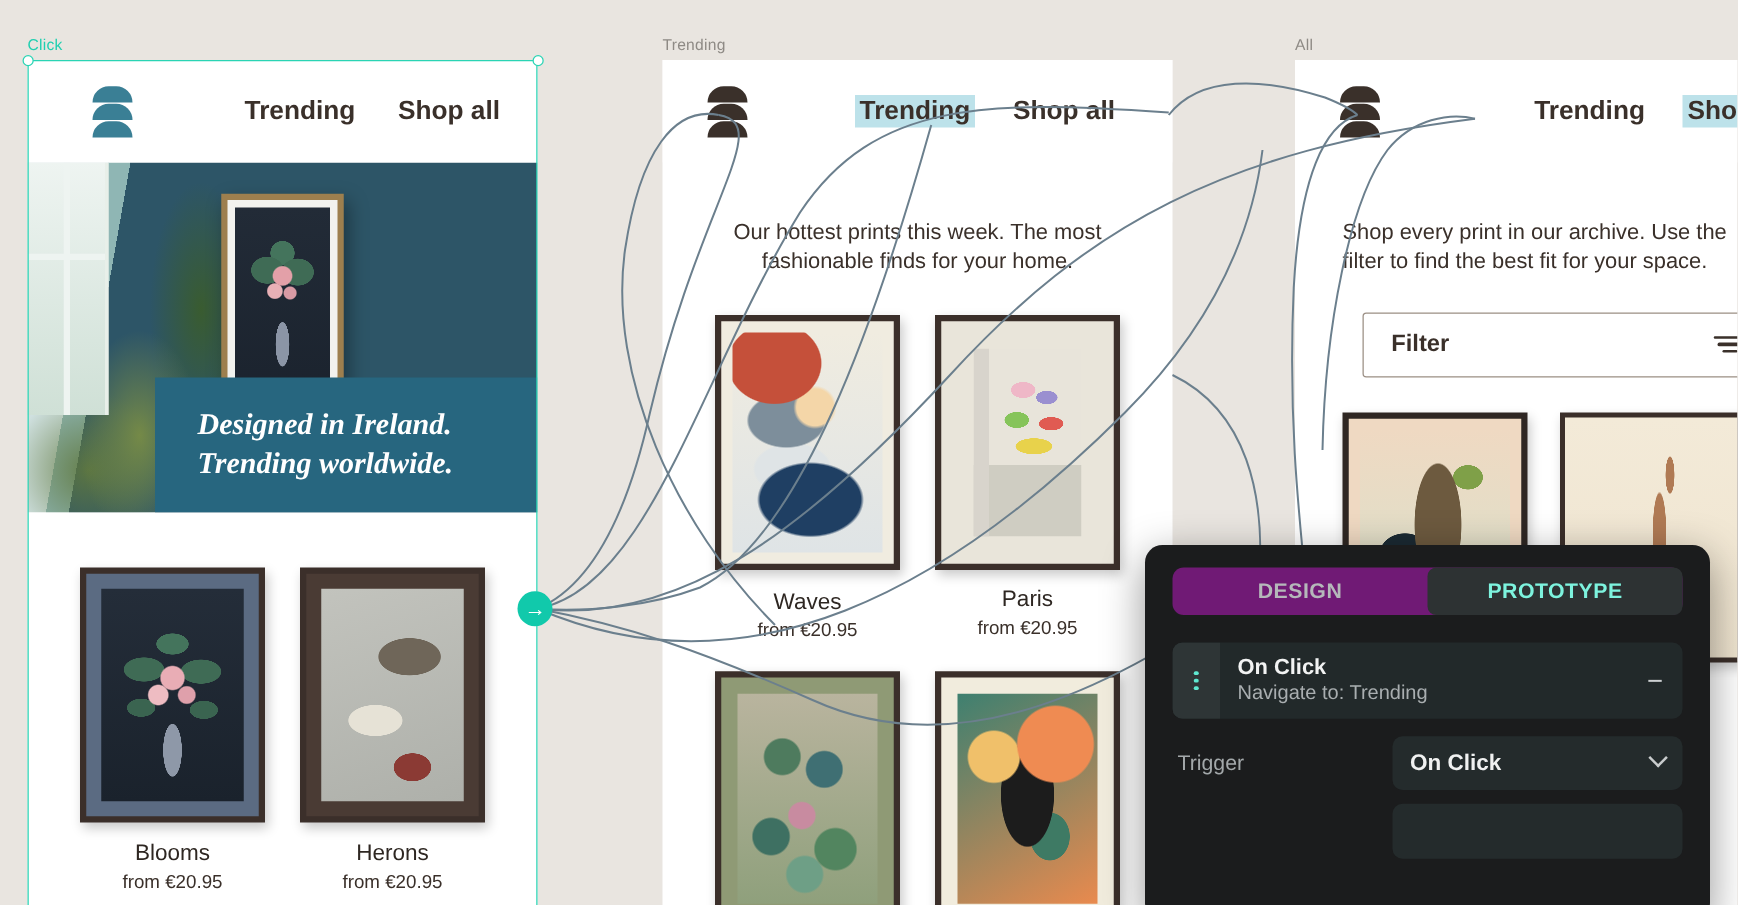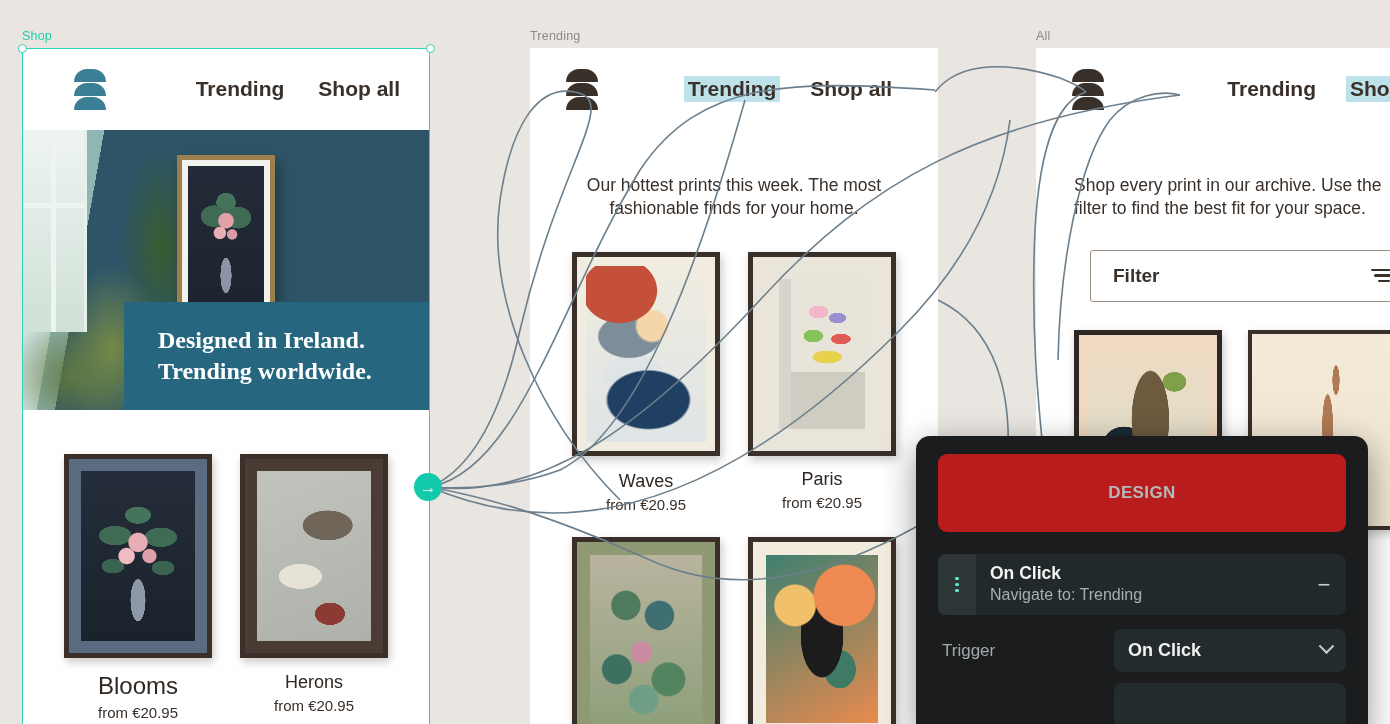--- a/index.html
+++ b/index.html
@@ -123,20 +123,21 @@
   .hero-banner {
     position: absolute;
     background: #27667f;
     color: #fff;
     font-family: "Liberation Serif", serif;
     font-weight: 700;
     display: flex;
     flex-direction: column;
     justify-content: center;
     z-index: 5;
+    font-style: italic;
   }
 
   
   .sub-copy {
     text-align: center;
     color: #3a302a;
     font-weight: 400;
     line-height: 1.3;
   }
   .grid { display: flex; flex-wrap: wrap; }
@@ -229,23 +230,23 @@
     background: #1b1c1d;
     border-radius: 14px;
     z-index: 60;
     padding: 18px 22px 0 22px;
     color: #e6e6e6;
     box-shadow: 0 10px 34px rgba(0,0,0,.42);
     overflow: hidden;
   }
   .tabbar {
     display: flex;
-    background: #b91c1c;
+    background: #701a75;
     border-radius: 9px;
-    padding: 20px;
+    padding: 0;
     margin-bottom: 22px;
   }
   .tab {
     flex: 1;
     text-align: center;
     padding: 9px 0;
     font-size: 17px;
     font-weight: 700;
     letter-spacing: .4px;
     color: #b5b8ba;
@@ -305,21 +306,21 @@
     color: #f0f1f1;
   }
   .chev { width: 11px; height: 11px; border-right: 2px solid #c9cccd; border-bottom: 2px solid #c9cccd; transform: rotate(45deg) translate(-3px,-3px); }
   .select.ghost { background: #242b2c; height: 44px; }
 </style>
 </head>
 <body>
 
 <div id="canvas">
 
-  <div class="frame-label sel" style="left:22px; top:29px;">Shop</div>
+  <div class="frame-label sel" style="left:22px; top:29px;">Click</div>
   <div class="frame" style="left:22px; top:48px; width:408px; height:680px;">
     <div class="nav">
       <div class="logo teal" style="left:52px;">
         <span class="dome" style="width:32px;height:13px;"></span>
         <span class="dome" style="width:32px;height:13px;"></span>
         <span class="dome" style="width:32px;height:13px;"></span>
       </div>
       <div class="nav-links" style="right:26px; gap:26px; font-size:21px;">
         <span class="nav-link">Trending</span>
         <span class="nav-link">Shop all</span>
@@ -342,21 +343,21 @@
       </div>
     </div>
 
     <div class="grid" style="padding:44px 0 0 0; gap:24px 28px; justify-content:center;">
       <div class="card">
         <div class="poster" style="width:148px;height:204px;background:#3b2f2a;padding:5px;">
           <div style="width:100%;height:100%;background:#5b6b82;padding:12px;">
             <div class="art-blooms" style="width:100%;height:100%;"></div>
           </div>
         </div>
-        <div class="p-title" style="margin-top:14px;font-size:24px;">Blooms</div>
+        <div class="p-title" style="margin-top:14px;font-size:18px;">Blooms</div>
         <div class="p-price" style="margin-top:4px;font-size:15px;">from €20.95</div>
       </div>
       <div class="card">
         <div class="poster" style="width:148px;height:204px;background:#3b2f2a;padding:5px;">
           <div style="width:100%;height:100%;background:#4a3b34;padding:12px;">
             <div class="art-herons" style="width:100%;height:100%;"></div>
           </div>
         </div>
         <div class="p-title" style="margin-top:14px;font-size:18px;">Herons</div>
         <div class="p-price" style="margin-top:4px;font-size:15px;">from €20.95</div>
@@ -493,20 +494,21 @@
     </g>
   </svg>
 
   <div style="position:absolute; left:414px; top:473px; width:28px; height:28px; border-radius:50%; background:#11c9ab; z-index:55; display:flex; align-items:center; justify-content:center; color:#fff; font-size:17px; line-height:1;">
     <span>→</span>
   </div>
 
   <div id="proto-panel">
     <div class="tabbar">
       <div class="tab">DESIGN</div>
+      <div class="tab active">PROTOTYPE</div>
     </div>
 
 
     <div class="interaction-row">
       <div class="drag-handle">
         <span class="drag-dots">
             <span></span>
             <span></span>
             <span></span>
           </span>

